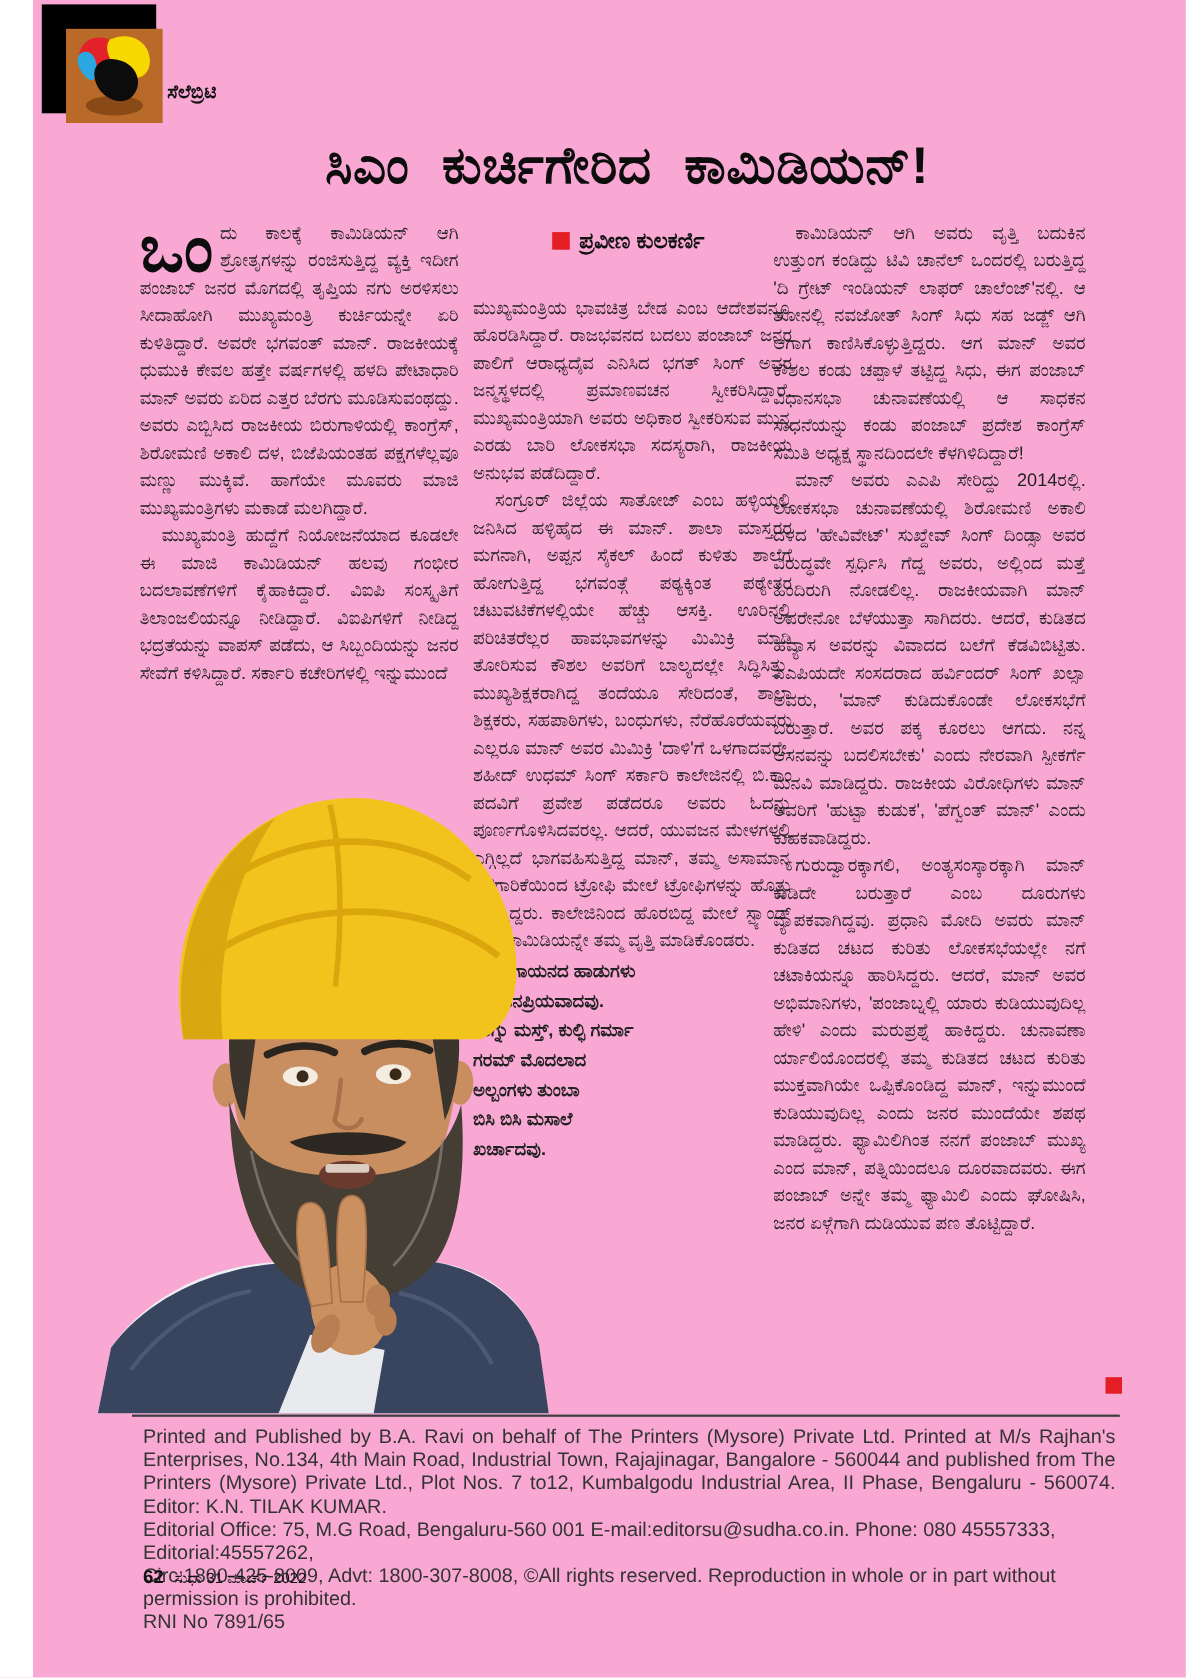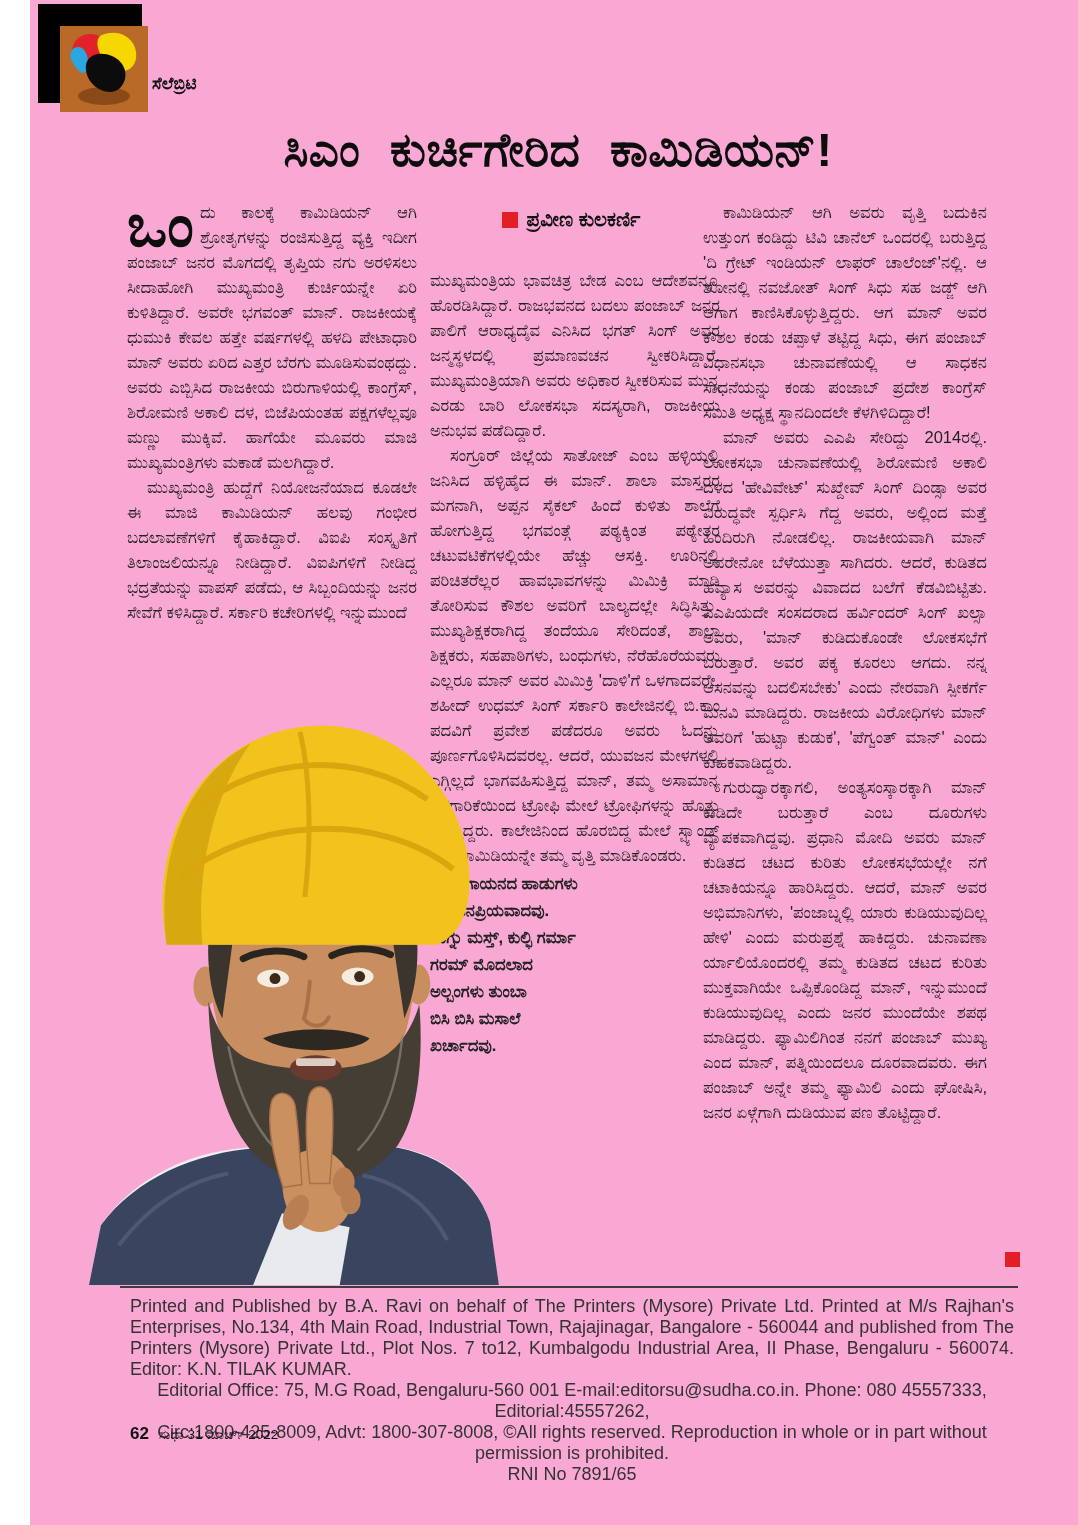--- a/index.html
+++ b/index.html
@@ -6,21 +6,21 @@
   .page{
     position:relative;width:1078px;height:1525px;background:#f9a8d4;
     font-family:"Liberation Sans","DejaVu Sans",sans-serif;color:#1c1c1c;overflow:hidden;margin-left:30px;
   }
   
   .logo-black{position:absolute;left:8px;top:4px;width:104px;height:99px;background:#000;}
   .logo-art{position:absolute;left:22px;top:22px;width:88px;height:86px;}
   .section-label{position:absolute;left:122px;top:74px;font-size:17px;font-weight:bold;color:#111;}
   
   .headline{
-    position:absolute;left:86px;top:122px;width:884px;text-align:center;
+    position:absolute;left:98px;top:122px;width:884px;text-align:center;
     font-size:47px;font-weight:800;color:#0d0d0d;letter-spacing:.5px;word-spacing:16px;white-space:nowrap;
   }
   
   .col{position:absolute;font-size:16.5px;line-height:25px;text-align:justify;color:#222;}
   .col p{margin:0;}
   .col p.indent{text-indent:20px;}
   .col-1{left:97px;top:200px;width:290px;height:500px;overflow:hidden;}
   .col-2-byline{position:absolute;left:396px;top:208px;width:290px;text-align:center;}
   .byline-sq{display:inline-block;width:16px;height:16px;background:#e31e24;vertical-align:-2px;margin-right:9px;}
   .byline-name{font-size:20px;font-weight:bold;color:#111;}
@@ -30,21 +30,21 @@
   .wrap-lines{margin-top:2px;text-align:left;font-weight:bold;}
   .wrap-lines div{line-height:27px;}
   
   .photo{position:absolute;left:28px;top:688px;width:445px;height:597px;}
   
   .end-marker{position:absolute;left:975px;top:1252px;width:15px;height:15px;background:#e31e24;}
   
   .footer-rule{position:absolute;left:90px;top:1286px;width:898px;height:2px;background:#3c3c3c;}
   .imprint{position:absolute;left:100px;top:1296px;width:884px;font-size:18px;line-height:21px;color:#333;}
   .imprint p{margin:0;text-align:justify;}
-  .imprint .single{text-align:center;}
+  .imprint .single{text-align:left;}
   .page-meta{position:absolute;left:100px;top:1424px;font-size:13.5px;color:#111;}
   .page-num{font-size:17px;font-weight:bold;margin-right:10px;}
 </style>
 </head>
 <body>
 
 <div class="page">
 
   <div class="logo-black">
     <svg class="logo-art" viewBox="0 0 88 86" xmlns="http://www.w3.org/2000/svg">

